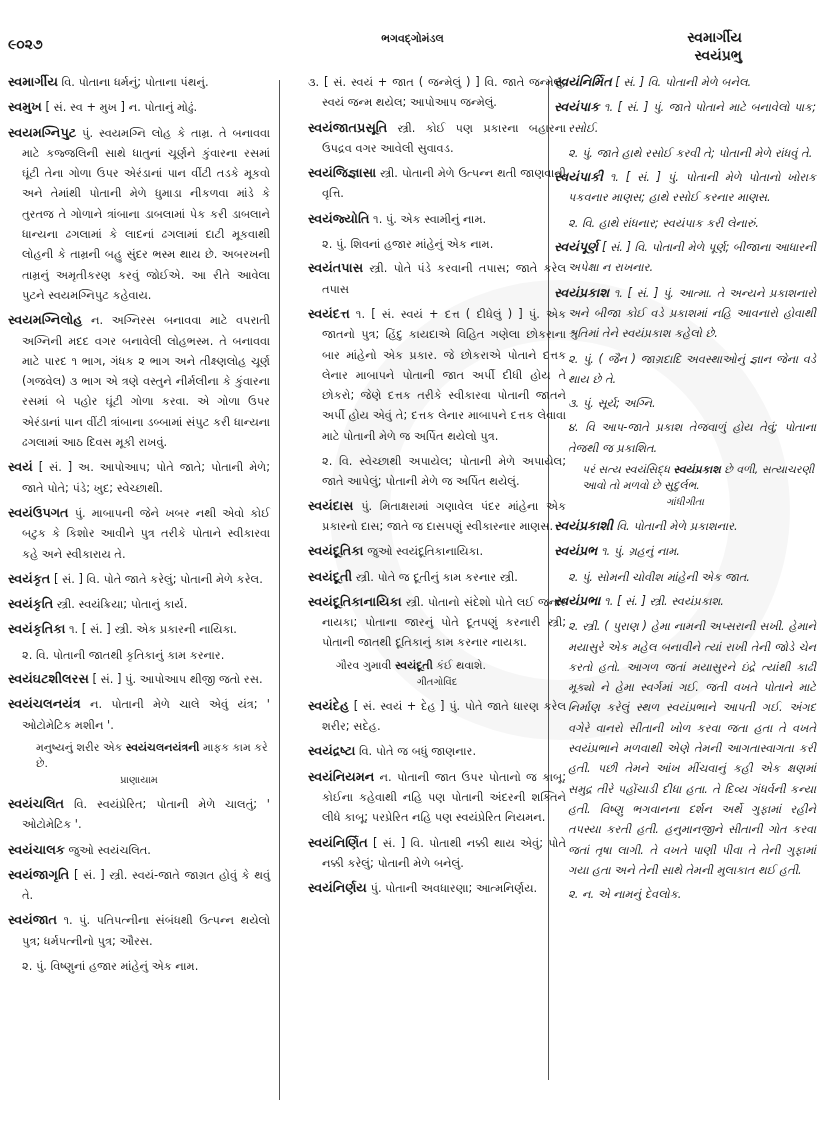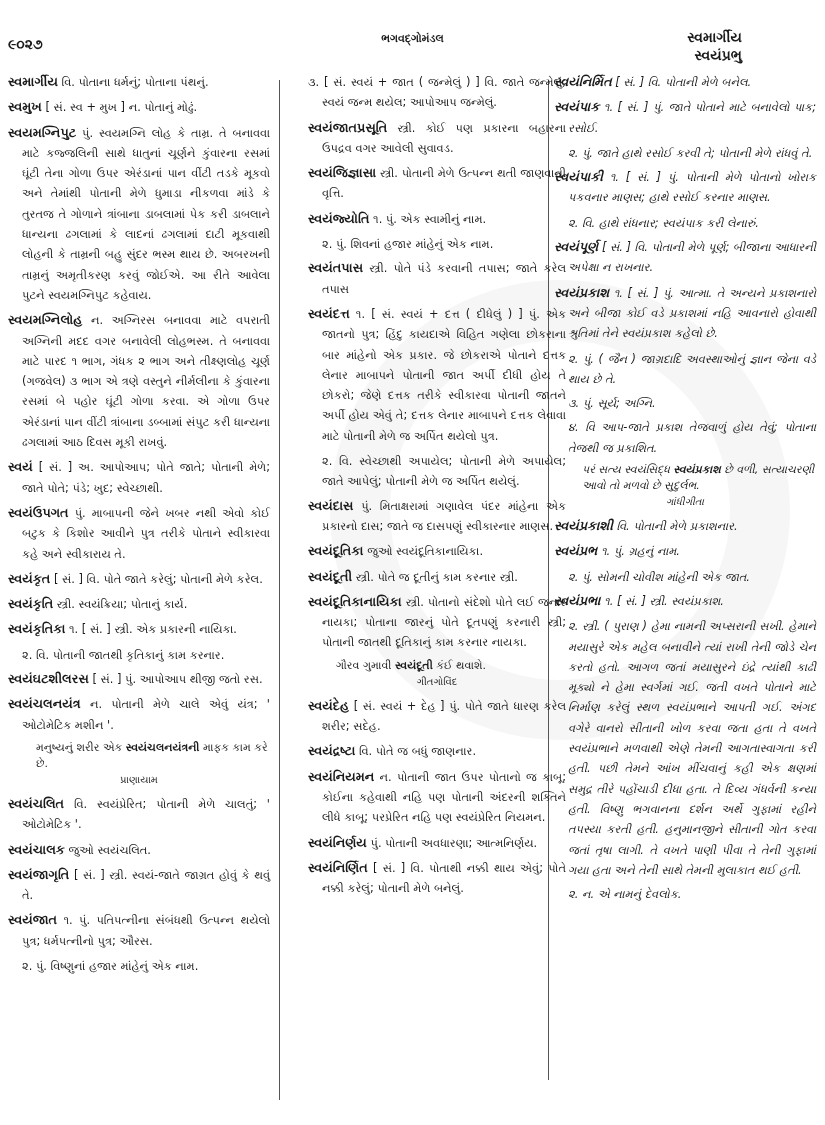--- a/index.html
+++ b/index.html
@@ -79,22 +79,22 @@
       <div class="sub">૨. વિ. સ્વેચ્છાથી અપાયેલ; પોતાની મેળે અપાયેલ; જાતે આપેલું; પોતાની મેળે જ અર્પિત થયેલું.</div>
       <div class="entry"><span class="hw">સ્વયંદાસ</span> <span>પું. મિતાક્ષરામાં ગણાવેલ પંદર માંહેના એક પ્રકારનો દાસ; જાતે જ દાસપણું સ્વીકારનાર માણસ.</span></div>
       <div class="entry"><span class="hw">સ્વયંદૂતિકા</span> <span>જુઓ સ્વયંદૂતિકાનાયિકા.</span></div>
       <div class="entry"><span class="hw">સ્વયંદૂતી</span> <span>સ્ત્રી. પોતે જ દૂતીનું કામ કરનાર સ્ત્રી.</span></div>
       <div class="entry"><span class="hw">સ્વયંદૂતિકાનાયિકા</span> <span>સ્ત્રી. પોતાનો સંદેશો પોતે લઈ જનાર નાયકા; પોતાના જારનું પોતે દૂતપણું કરનારી સ્ત્રી; પોતાની જાતથી દૂતિકાનું કામ કરનાર નાયકા.</span></div>
       <div class="quote"><span>ગૌરવ ગુમાવી </span><b>સ્વયંદૂતી</b><span> કંઈ થવાશે.</span></div>
       <div class="source">ગીતગોવિંદ</div>
       <div class="entry"><span class="hw">સ્વયંદેહ</span> <span>[ સં. સ્વયં + દેહ ] પું. પોતે જાતે ધારણ કરેલ શરીર; સદેહ.</span></div>
       <div class="entry"><span class="hw">સ્વયંદ્રષ્ટા</span> <span>વિ. પોતે જ બધું જાણનાર.</span></div>
       <div class="entry"><span class="hw">સ્વયંનિયમન</span> <span>ન. પોતાની જાત ઉપર પોતાનો જ કાબૂ; કોઈના કહેવાથી નહિ પણ પોતાની અંદરની શક્તિને લીધે કાબૂ; પરપ્રેરિત નહિ પણ સ્વયંપ્રેરિત નિયમન.</span></div>
+      <div class="entry"><span class="hw">સ્વયંનિર્ણિત</span> <span>[ સં. ] વિ. પોતાથી નક્કી થાય એવું; પોતે નક્કી કરેલું; પોતાની મેળે બનેલું.</span></div>
       <div class="entry"><span class="hw">સ્વયંનિર્ણય</span> <span>પું. પોતાની અવધારણા; આત્મનિર્ણય.</span></div>
-      <div class="entry"><span class="hw">સ્વયંનિર્ણિત</span> <span>[ સં. ] વિ. પોતાથી નક્કી થાય એવું; પોતે નક્કી કરેલું; પોતાની મેળે બનેલું.</span></div>
     </div>
   <div class="col col3">
       <div class="entry"><span class="hw">સ્વયંનિર્મિત</span> <span>[ સં. ] વિ. પોતાની મેળે બનેલ.</span></div>
       <div class="entry"><span class="hw">સ્વયંપાક</span> <span>૧. [ સં. ] પું. જાતે પોતાને માટે બનાવેલો પાક; રસોઈ.</span></div>
       <div class="sub">૨. પું. જાતે હાથે રસોઈ કરવી તે; પોતાની મેળે રાંધવું તે.</div>
       <div class="entry"><span class="hw">સ્વયંપાકી</span> <span>૧. [ સં. ] પું. પોતાની મેળે પોતાનો ખોરાક પકવનાર માણસ; હાથે રસોઈ કરનાર માણસ.</span></div>
       <div class="sub">૨. વિ. હાથે રાંધનાર; સ્વયંપાક કરી લેનારું.</div>
       <div class="entry"><span class="hw">સ્વયંપૂર્ણ</span> <span>[ સં. ] વિ. પોતાની મેળે પૂર્ણ; બીજાના આધારની અપેક્ષા ન રાખનાર.</span></div>
       <div class="entry"><span class="hw">સ્વયંપ્રકાશ</span> <span>૧. [ સં. ] પું. આત્મા. તે અન્યને પ્રકાશનારો અને બીજા કોઈ વડે પ્રકાશમાં નહિ આવનારો હોવાથી શ્રુતિમાં તેને સ્વયંપ્રકાશ કહેલો છે.</span></div>
       <div class="sub">૨. પું. ( જૈન ) જાગ્રદાદિ અવસ્થાઓનું જ્ઞાન જેના વડે થાય છે તે.</div>

